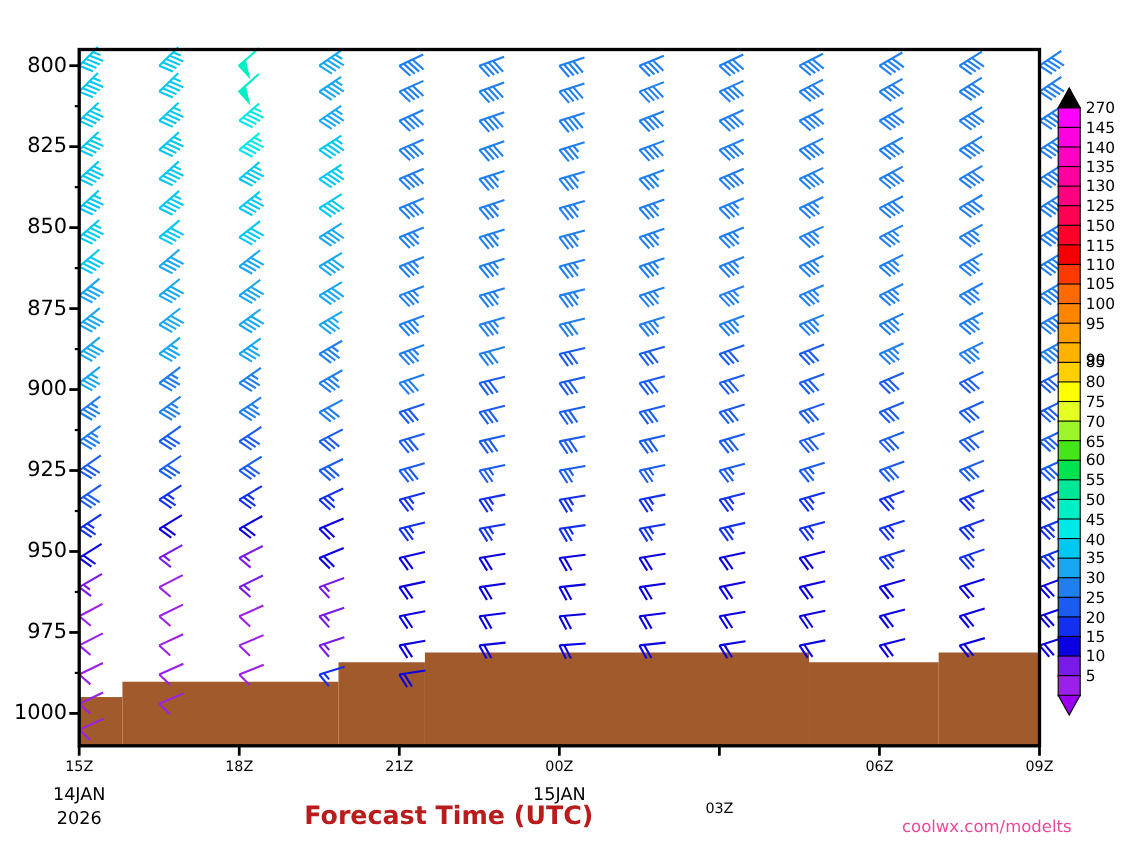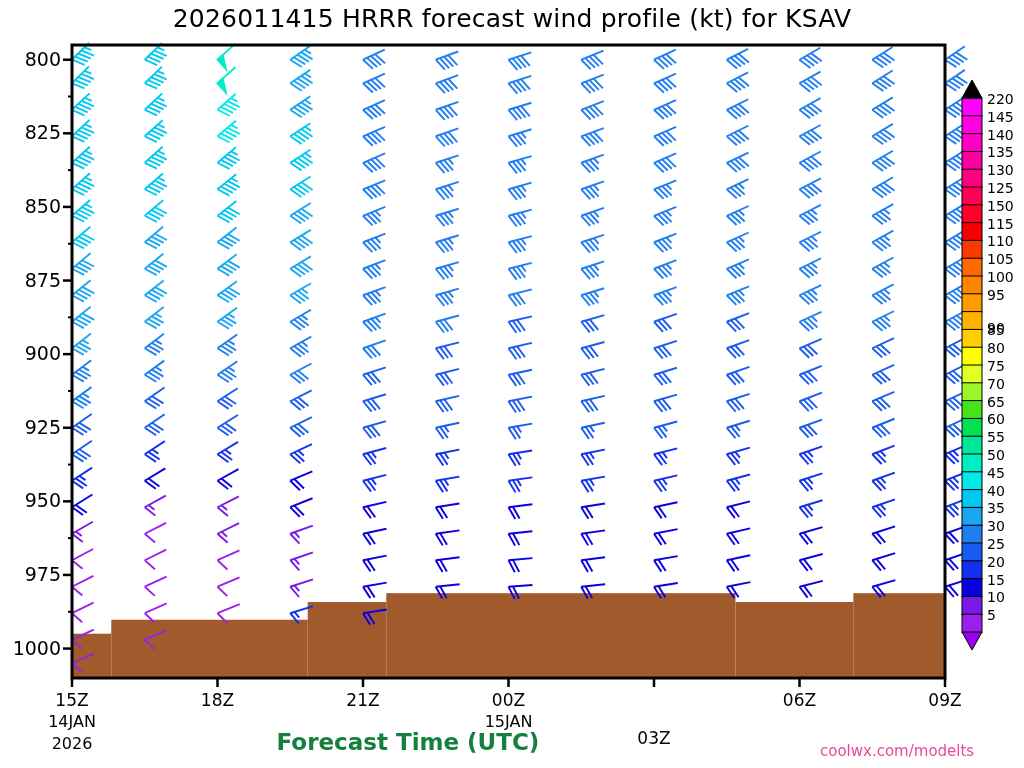--- a/index.html
+++ b/index.html
@@ -34,21 +34,21 @@
   }
   .xlabel {
     position: absolute;
     left: 0;
     top: 729px;
     width: 816px;
     text-align: center;
     font-family: "DejaVu Sans", sans-serif;
     font-size: 23px;
     font-weight: bold;
-    color: #15803d;
+    color: #b91c1c;
   }
   .watermark {
     position: absolute;
     left: 820px;
     top: 742px;
     font-family: "DejaVu Sans", sans-serif;
     font-size: 15px;
     color: #ec4899;
     white-space: nowrap;
   }
@@ -57,21 +57,21 @@
     text-align: right;
     font-family: "DejaVu Sans", sans-serif;
     font-size: 19px;
     color: #000000;
     white-space: nowrap;
   }
   .xtick-label {
     position: absolute;
     text-align: center;
     font-family: "DejaVu Sans", sans-serif;
-    font-size: 17px;
+    font-size: 13px;
     color: #000000;
     white-space: nowrap;
   }
   .xtick-date {
     position: absolute;
     text-align: center;
     font-family: "DejaVu Sans", sans-serif;
     font-size: 16px;
     color: #000000;
     white-space: nowrap;
@@ -84,21 +84,20 @@
     white-space: nowrap;
     line-height: 1;
   }
   svg { display: block; }
 </style>
 </head>
 <body>
 
 <div id="chart-root">
 
-  <div class="title">2026011415 HRRR forecast wind profile (kt) for KSAV</div>
 
   <svg id="plot-svg" width="1024" height="768" style="position:absolute;left:0;top:0;">
     <g id="terrain-group">
         <rect x="72" y="633.69" width="39.285" height="44.309999999999945" fill="#a05a2c" stroke="none"></rect>
         <rect x="111.285" y="619.764" width="196.42500000000004" height="58.23599999999999" fill="#a05a2c" stroke="none"></rect>
         <rect x="307.71000000000004" y="602.04" width="78.56999999999994" height="75.96000000000004" fill="#a05a2c" stroke="none"></rect>
         <rect x="386.28" y="593.178" width="349.20000000000005" height="84.822" fill="#a05a2c" stroke="none"></rect>
         <rect x="735.48" y="602.04" width="117.85500000000002" height="75.96000000000004" fill="#a05a2c" stroke="none"></rect>
         <rect x="853.335" y="593.178" width="91.66499999999996" height="84.822" fill="#a05a2c" stroke="none"></rect>
       </g>
@@ -1960,21 +1959,21 @@
       <div class="xtick-label" style="width: 90px; left: 318px; top: 690px;">21Z</div>
       <div class="xtick-label" style="width: 90px; left: 463.5px; top: 690px;">00Z</div>
       <div class="xtick-label" style="width: 90px; left: 609px; top: 728px;">03Z</div>
       <div class="xtick-label" style="width: 90px; left: 754.5px; top: 690px;">06Z</div>
       <div class="xtick-label" style="width: 90px; left: 900px; top: 690px;">09Z</div>
       <div class="xtick-date" style="width: 90px; left: 27px; top: 712px;">14JAN</div>
       <div class="xtick-date" style="width: 90px; left: 27px; top: 734px;">2026</div>
       <div class="xtick-date" style="width: 90px; left: 463.5px; top: 712px;">15JAN</div>
     </div>
   <div id="cbar-labels">
-      <div class="cbar-label" style="left: 987px; top: 92px;">220</div>
+      <div class="cbar-label" style="left: 987px; top: 92px;">270</div>
       <div class="cbar-label" style="left: 987px; top: 109.8px;">145</div>
       <div class="cbar-label" style="left: 987px; top: 127.6px;">140</div>
       <div class="cbar-label" style="left: 987px; top: 145.4px;">135</div>
       <div class="cbar-label" style="left: 987px; top: 163.2px;">130</div>
       <div class="cbar-label" style="left: 987px; top: 181px;">125</div>
       <div class="cbar-label" style="left: 987px; top: 198.8px;">150</div>
       <div class="cbar-label" style="left: 987px; top: 216.6px;">115</div>
       <div class="cbar-label" style="left: 987px; top: 234.4px;">110</div>
       <div class="cbar-label" style="left: 987px; top: 252.2px;">105</div>
       <div class="cbar-label" style="left: 987px; top: 270px;">100</div>

